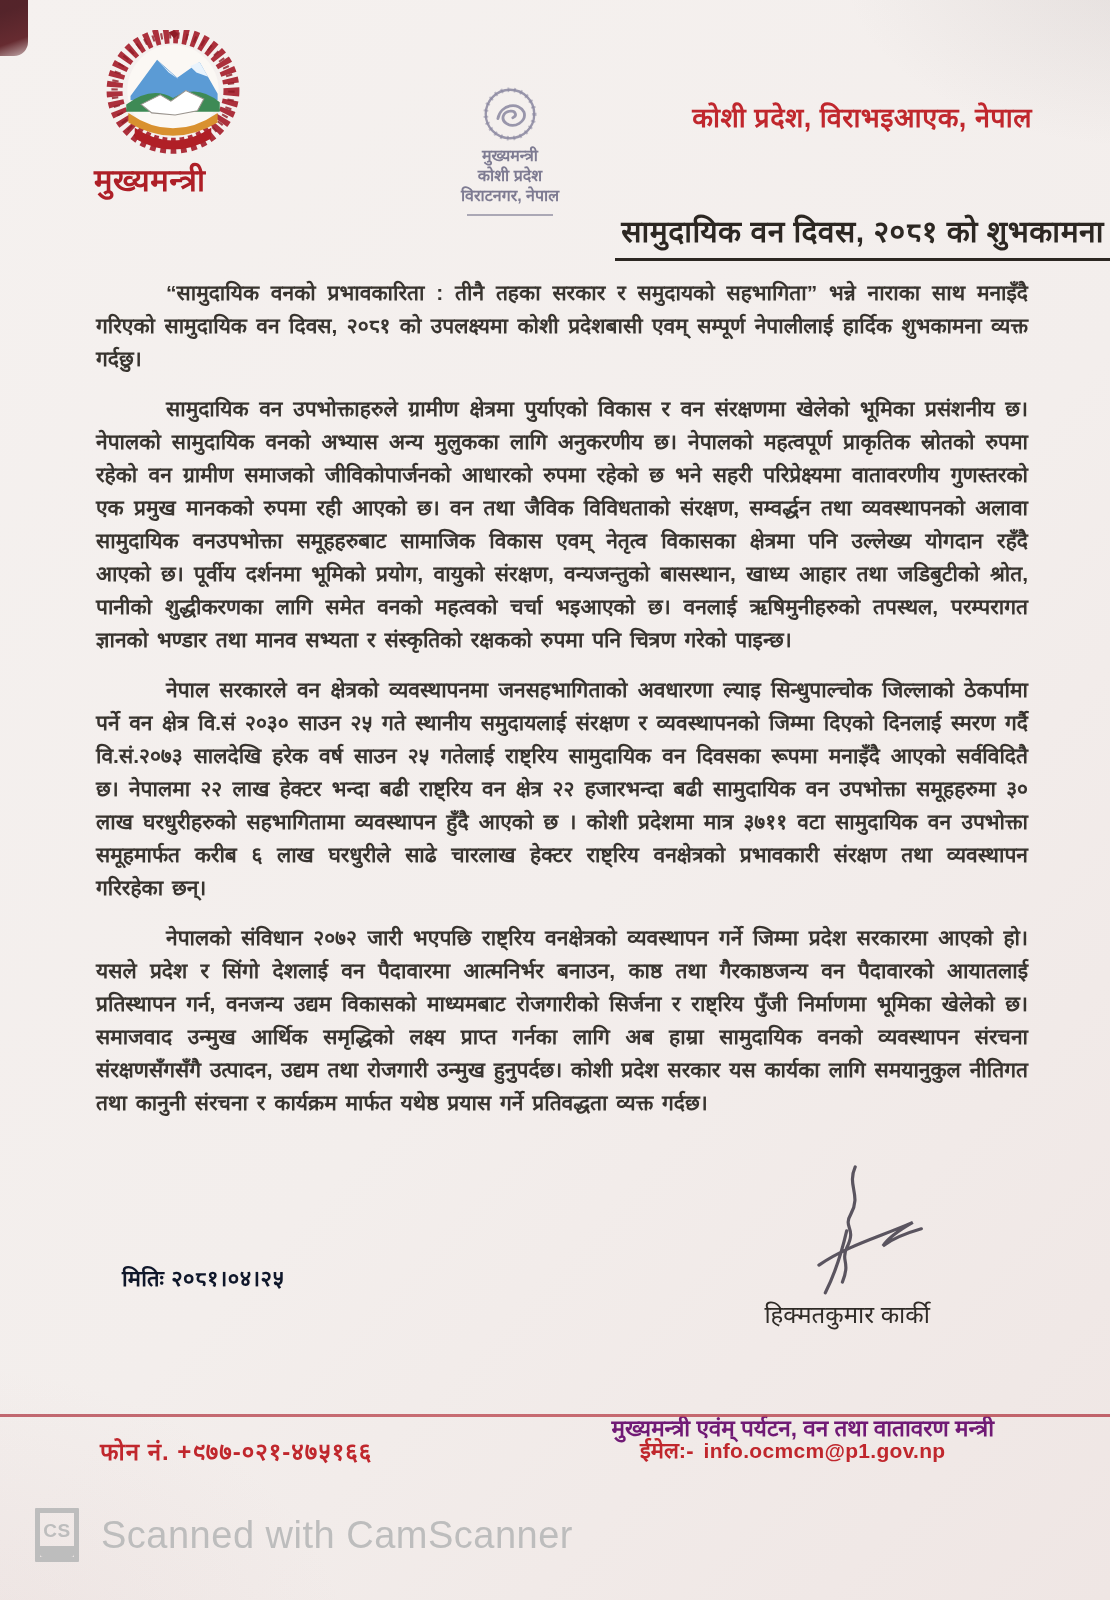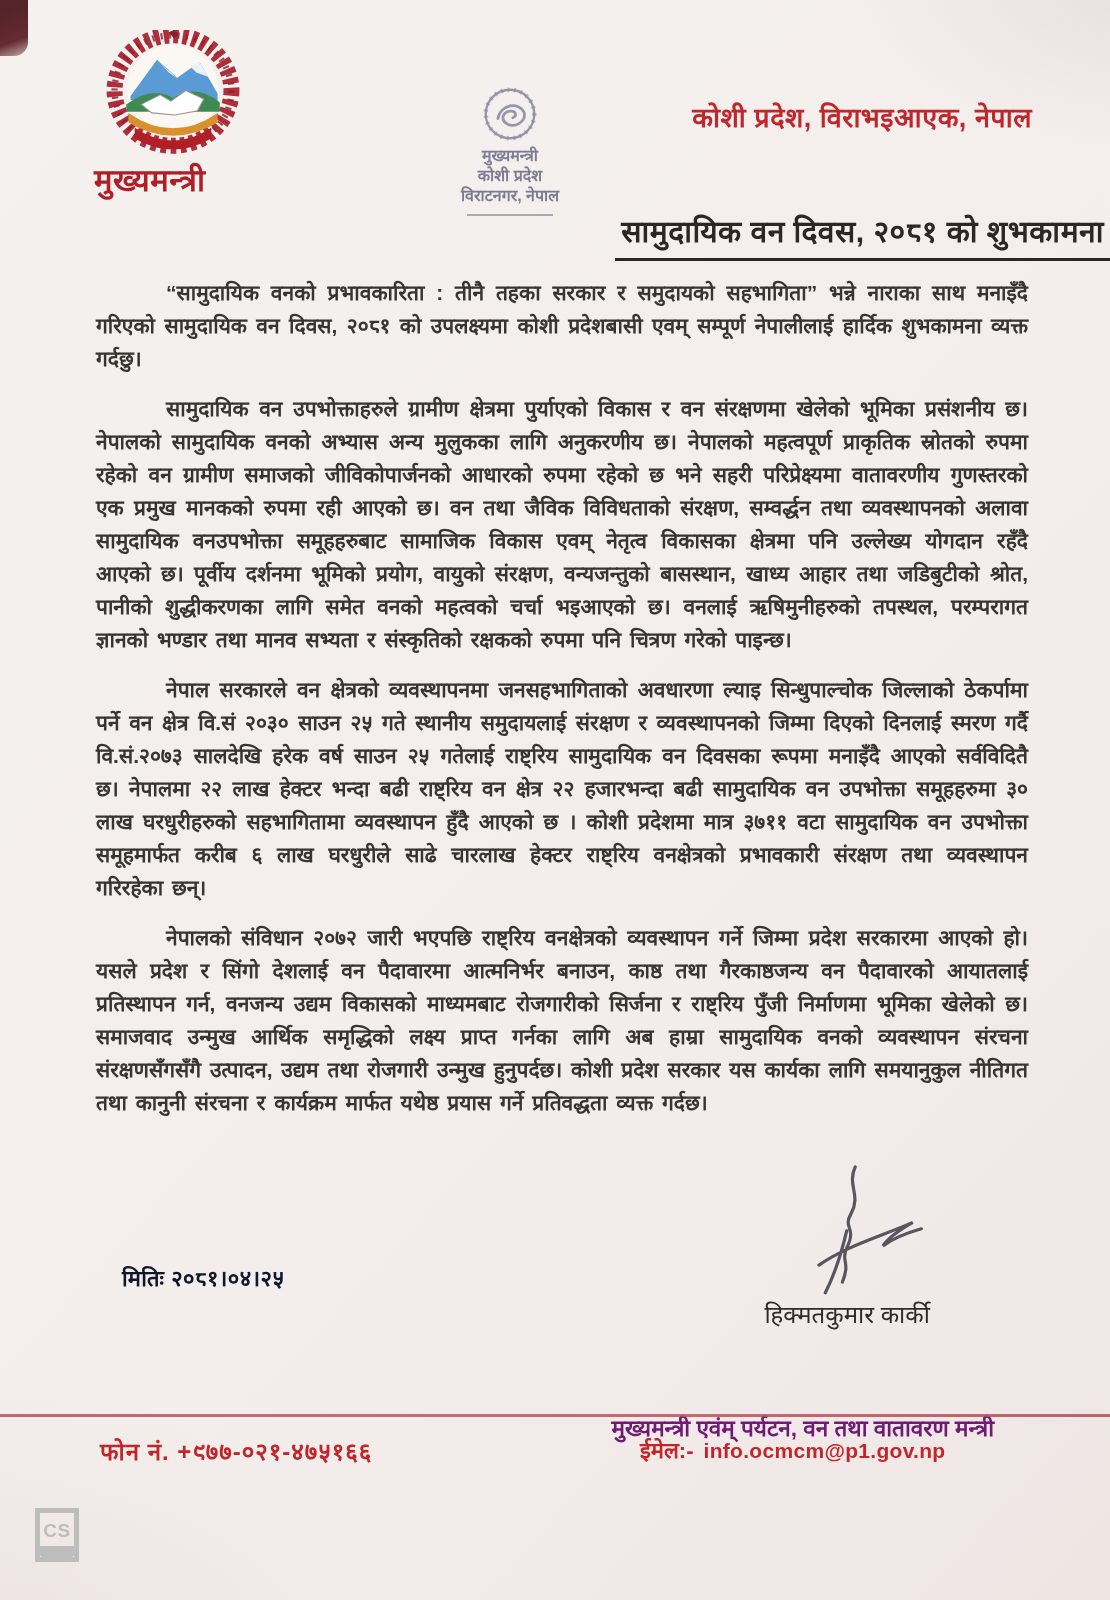--- a/index.html
+++ b/index.html
@@ -177,13 +177,14 @@
 <div class="footer-phone">फोन नं. +९७७-०२१-४७५१६६</div>
 <div class="footer-email">
   <span>ईमेल:-</span><span class="email-value">info.ocmcm@p1.gov.np</span>
 </div>
 
 <div class="watermark">
   <div class="cs-badge">
     <span class="cs-text">CS</span>
     <div class="cs-bar"></div>
   </div>
+  <div class="watermark-label">Scanned with CamScanner</div>
 </div>
 
 </body></html>

